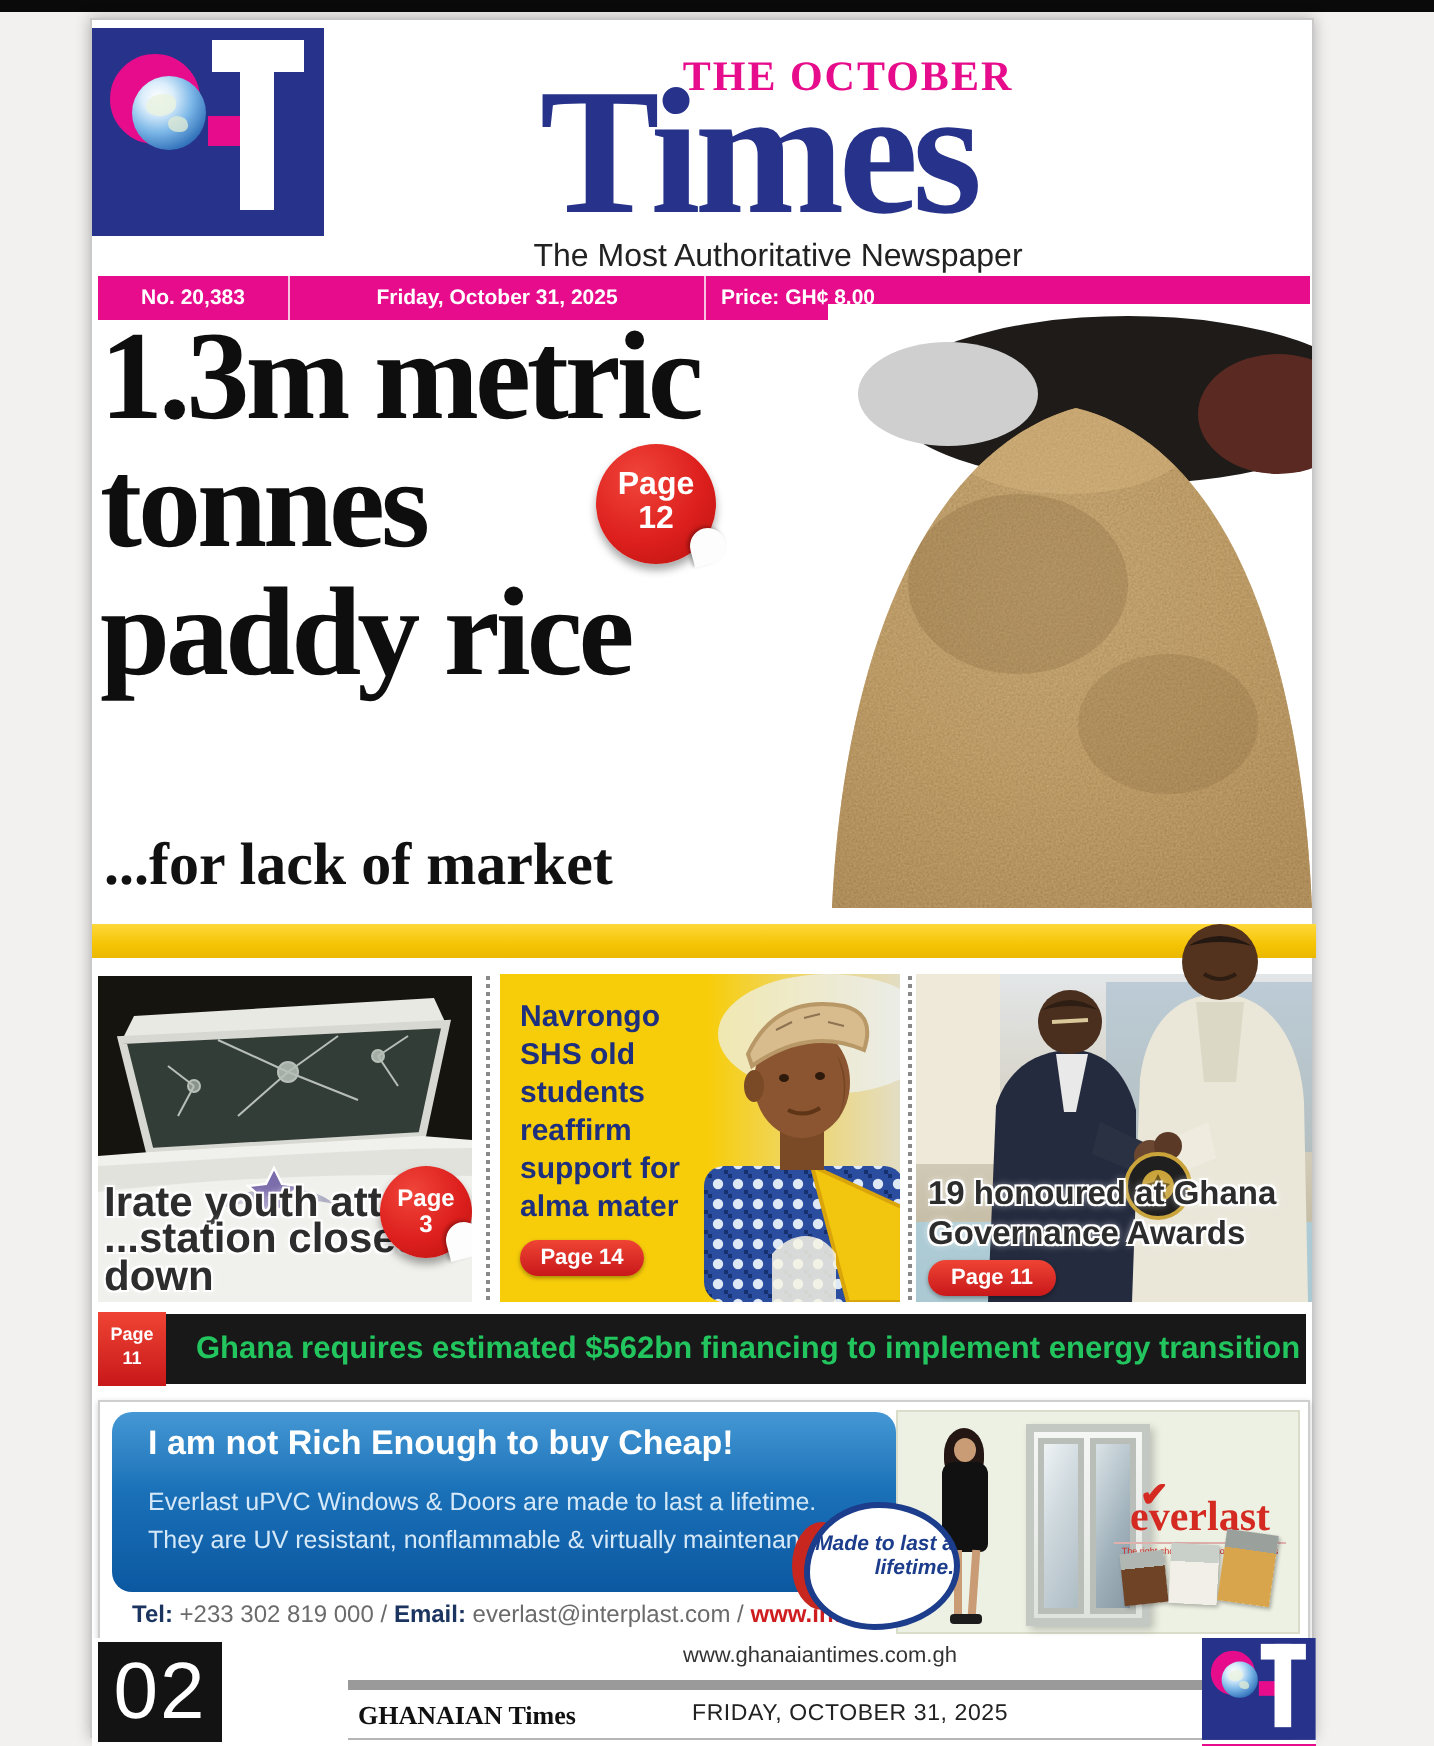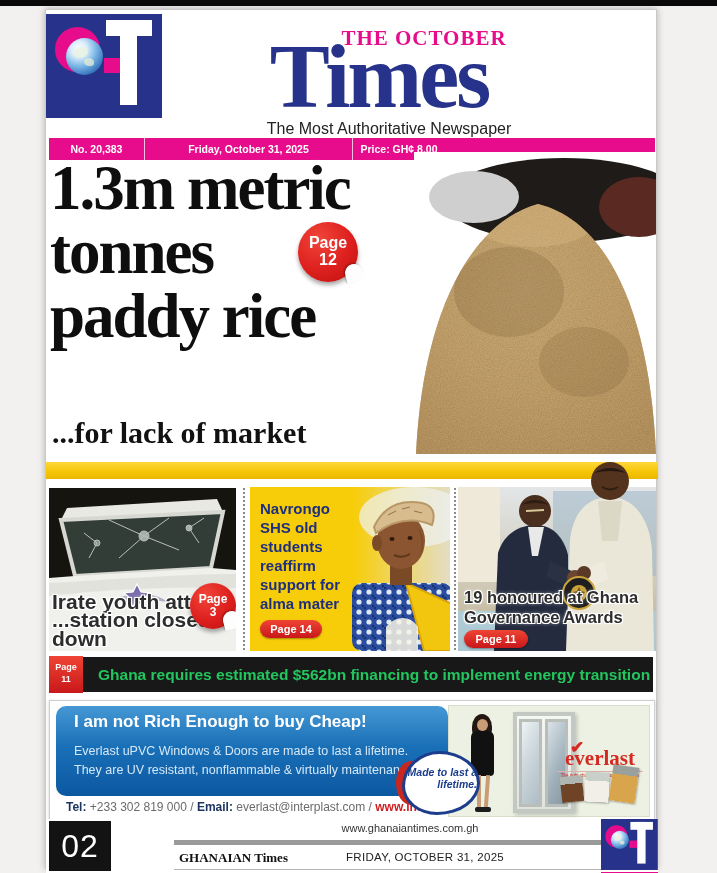--- a/index.html
+++ b/index.html
@@ -119,21 +119,21 @@
   .profiles .pc { left:50px; top:2px; width:26px; height:36px; background:linear-gradient(180deg,#9aa09c 25%,#d8a44c 25%); transform:rotate(8deg); }
   .roundel { position:absolute; left:352px; top:50px; width:78px; height:64px; z-index:6; }
   .roundel::before { content:""; position:absolute; left:-6px; top:10px; width:30px; height:44px; background:#c8271f; border-radius:50%; }
   .roundel-body { position:absolute; left:0; top:0; width:78px; height:64px; background:#fff; border:3px solid #1c3c8c;
       border-radius:48% 52% 55% 45% / 55% 50% 50% 45%; text-align:right; padding-top:12px;
       font-style:italic; font-weight:bold; font-size:10.5px; line-height:12px; color:#1c3c8c; }
 
   
   .footer { position:absolute; left:0; top:809px; width:612px; height:60px; background:#fff; }
   .folio-box { position:absolute; left:3px; top:2px; width:62px; height:50px; background:#131313; color:#fff;
-      font-size:32px; text-align:center; line-height:50px; letter-spacing:1px; }
+      font-size:40px; text-align:center; line-height:50px; letter-spacing:1px; }
   .footer-site { position:absolute; left:128px; top:3px; width:472px; text-align:center; font-size:11px; color:#333; }
   .footer-bar { position:absolute; left:128px; top:21px; width:472px; height:5px; background:#9a9a9a; }
   .footer-name { position:absolute; left:133px; top:31px; font-family:"Liberation Serif", serif; font-weight:bold; font-size:13px; color:#111; }
   .footer-date { position:absolute; left:300px; top:32px; font-size:11.5px; color:#222; letter-spacing:.3px; }
   .footer-line { position:absolute; left:128px; top:50px; width:472px; height:1px; background:#b5b5b5; }
   .gt-small-wrap { position:absolute; left:555px; top:0px; width:57px; height:52px; overflow:hidden; }
   .gt-small-wrap .gt-logo { transform:scale(0.49); transform-origin:top left; }
   .gt-small-pink { position:absolute; left:555px; top:53px; width:57px; height:5px; background:#e60c8b; }
 </style>
 </head>

